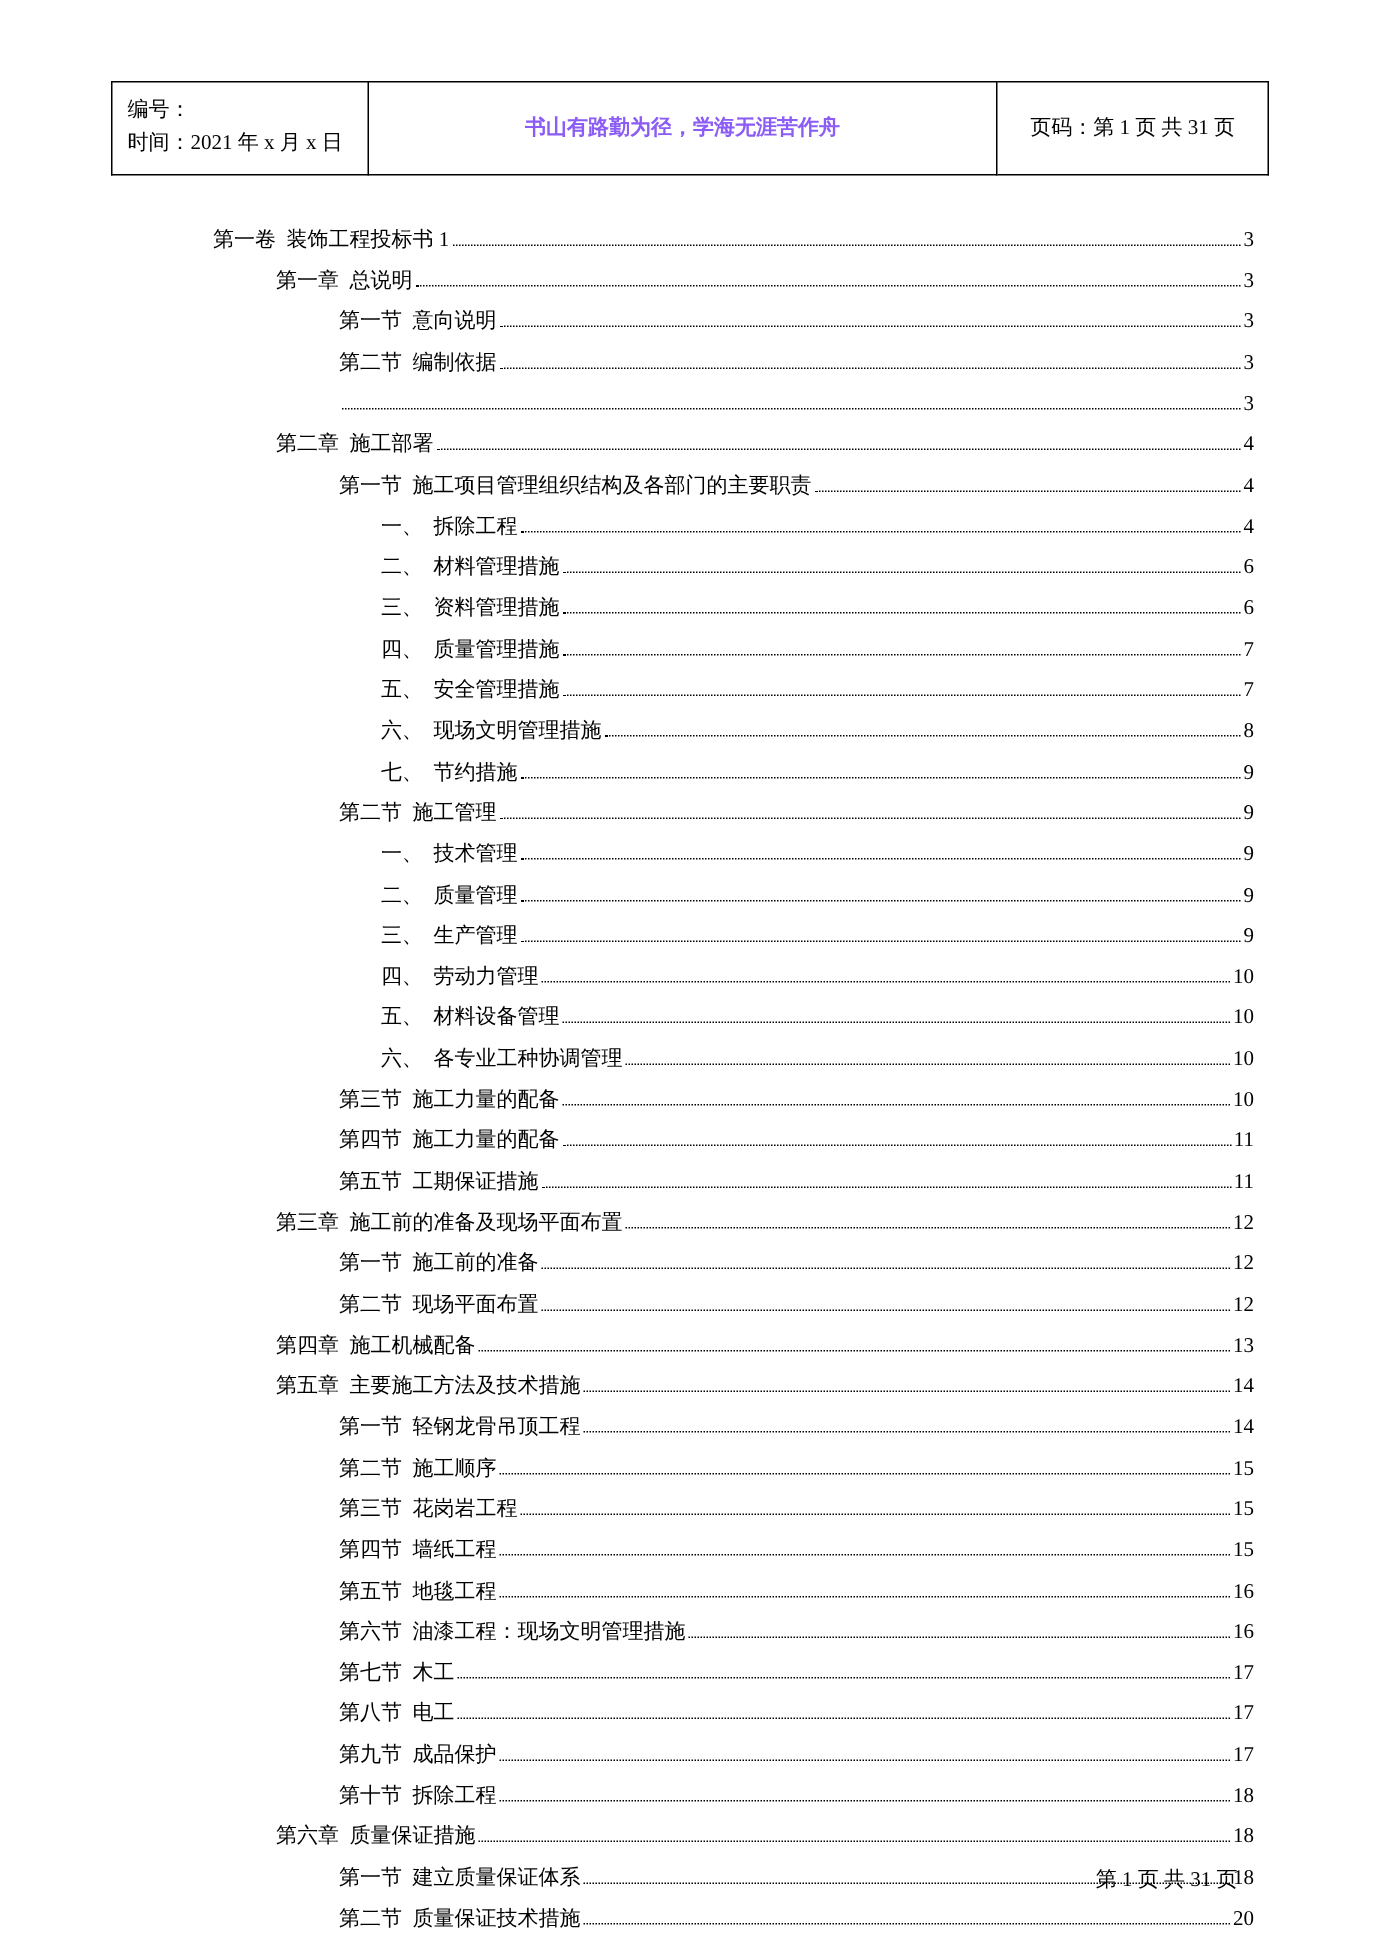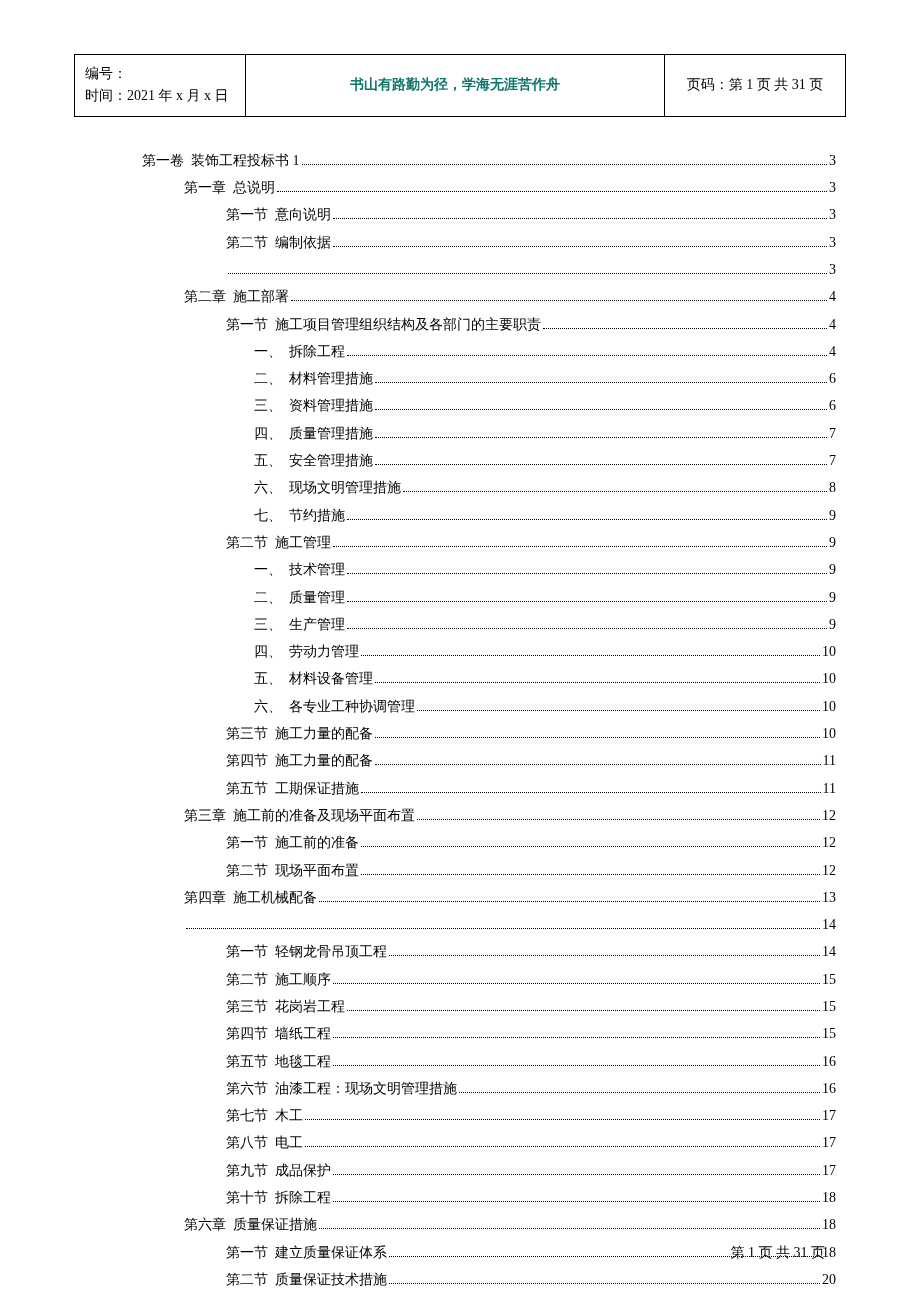--- a/index.html
+++ b/index.html
@@ -28,21 +28,21 @@
     padding: 8px 10px;
     vertical-align: middle;
     font-size: 14px;
   }
   .hdr-left {
     width: 150px;
     line-height: 1.6;
   }
   .hdr-center {
     text-align: center;
-    color: #0f766e;
+    color: #8b5cf6;
     font-size: 19px;
     font-weight: bold;
     font-family: "SimSun", "宋体", serif;
   }
   .hdr-right {
     width: 160px;
     font-size: 14px;
     text-align: center;
   }
   .toc {
@@ -234,20 +234,21 @@
         <span class="toc-label">第二节  现场平面布置</span>
         <span class="toc-dots"></span>
         <span class="toc-page">12</span>
       </div>
       <div class="toc-row indent-1">
         <span class="toc-label">第四章  施工机械配备</span>
         <span class="toc-dots"></span>
         <span class="toc-page">13</span>
       </div>
       <div class="toc-row indent-1">
+        <span class="toc-label">第五章  主要施工方法及技术措施</span>
         <span class="toc-dots"></span>
         <span class="toc-page">14</span>
       </div>
       <div class="toc-row indent-2">
         <span class="toc-label">第一节  轻钢龙骨吊顶工程</span>
         <span class="toc-dots"></span>
         <span class="toc-page">14</span>
       </div>
       <div class="toc-row indent-2">
         <span class="toc-label">第二节  施工顺序</span>

